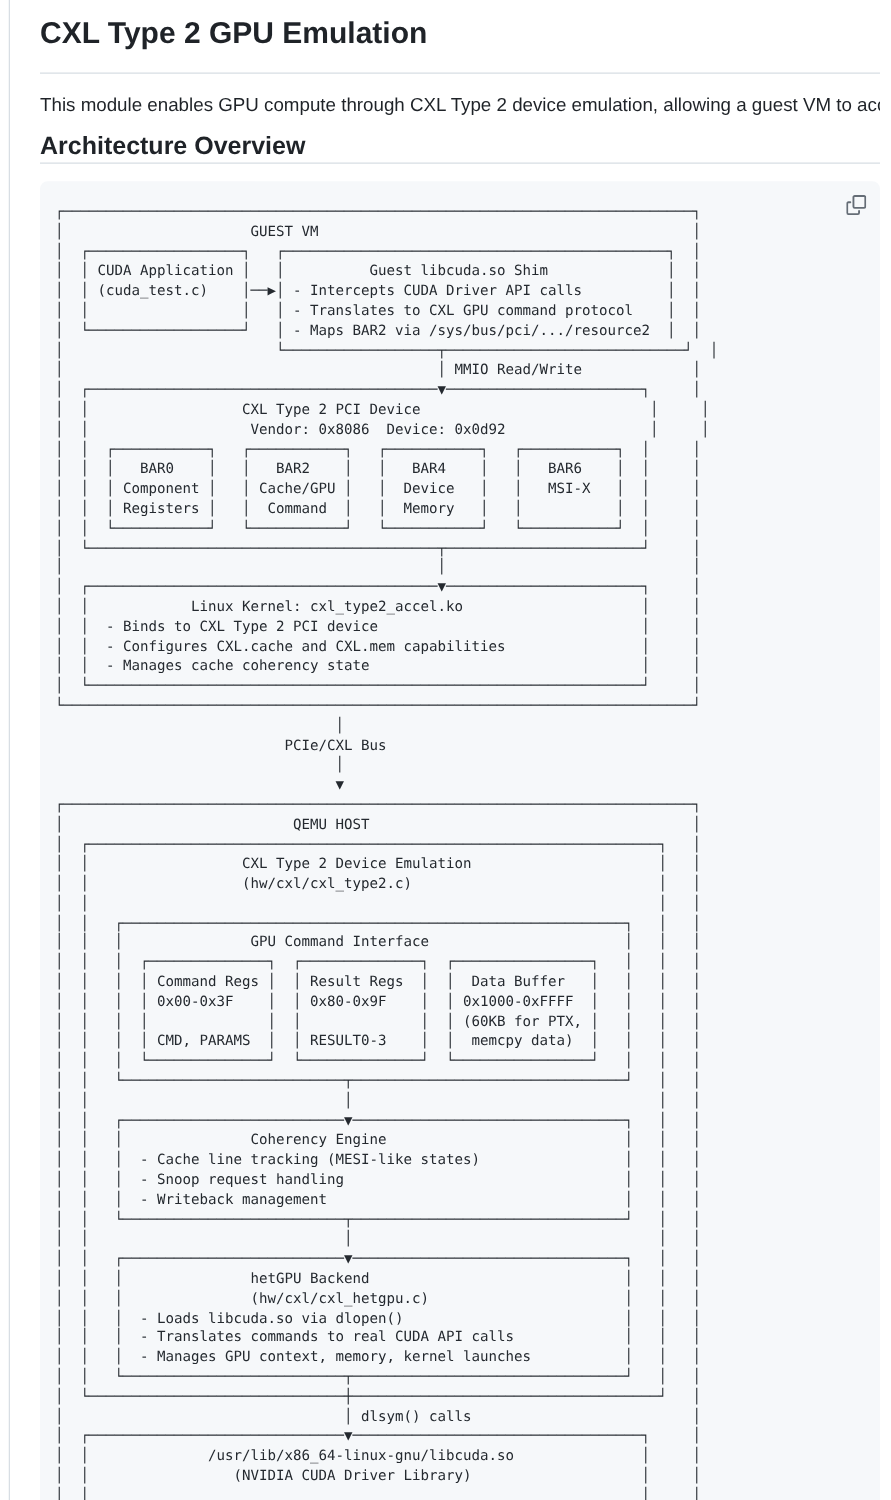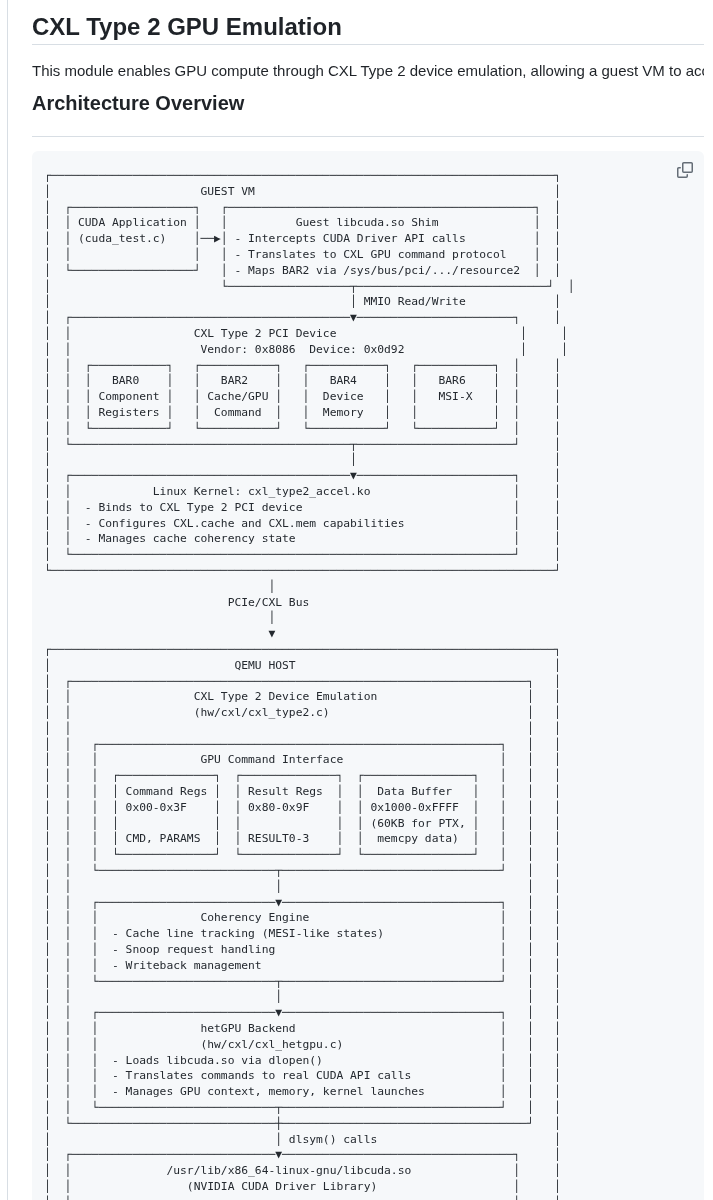--- a/index.html
+++ b/index.html
@@ -16,36 +16,36 @@
     padding: 12px 16px 0 24px;
     font-family: "Liberation Sans", sans-serif;
     color: #1f2328;
     overflow: hidden;
   }
   h1.title {
     font-size: 24px;
     line-height: 30px;
     font-weight: 700;
     margin: 0 0 14px 0;
-    padding-bottom: 2px;
+    padding-bottom: 16px;
     border-bottom: 1px solid #d8dee4;
   }
   .intro {
     margin: 0 0 8px 0;
     font-size: 15px;
     line-height: 24px;
     overflow: hidden;
   }
   .intro span { display: block; white-space: nowrap; }
   h2.subtitle {
     font-size: 20px;
     line-height: 25px;
     font-weight: 700;
     margin: 0 0 14px 0;
-    padding-bottom: 20px;
+    padding-bottom: 0;
     border-bottom: 1px solid #d8dee4;
   }
   .codeblock {
     position: relative;
     background: #f6f8fa;
     border-radius: 6px;
     padding: 17px 16px 16px 12px;
     overflow: hidden;
   }
   .codeblock pre {

